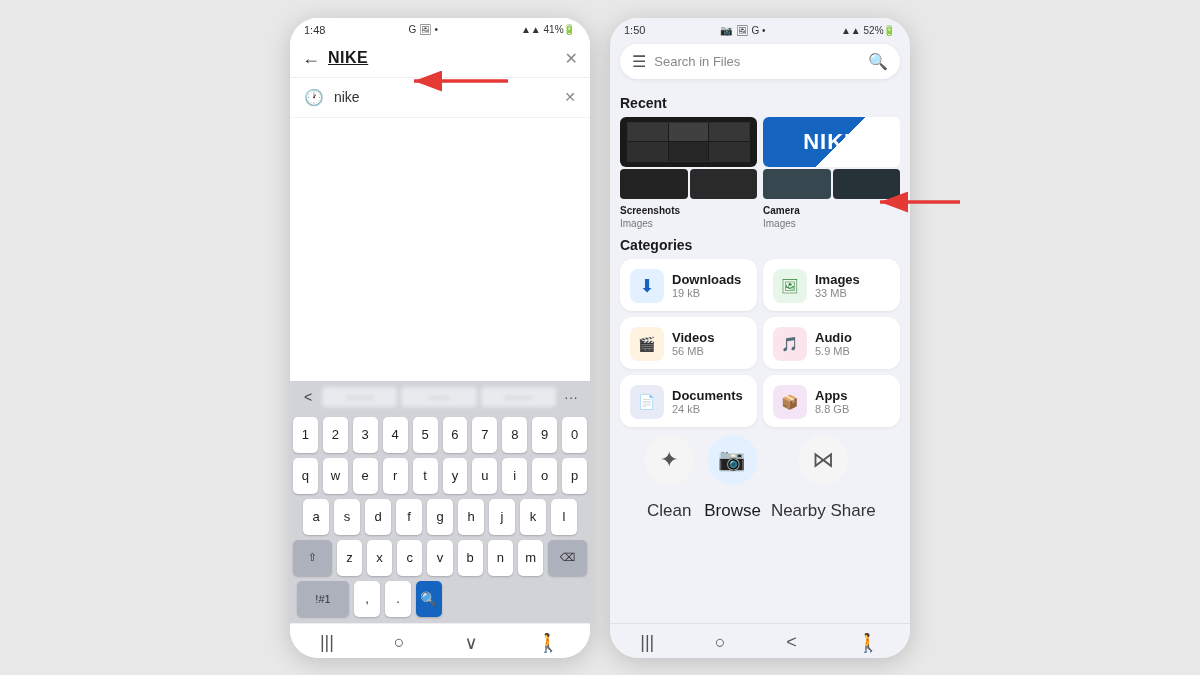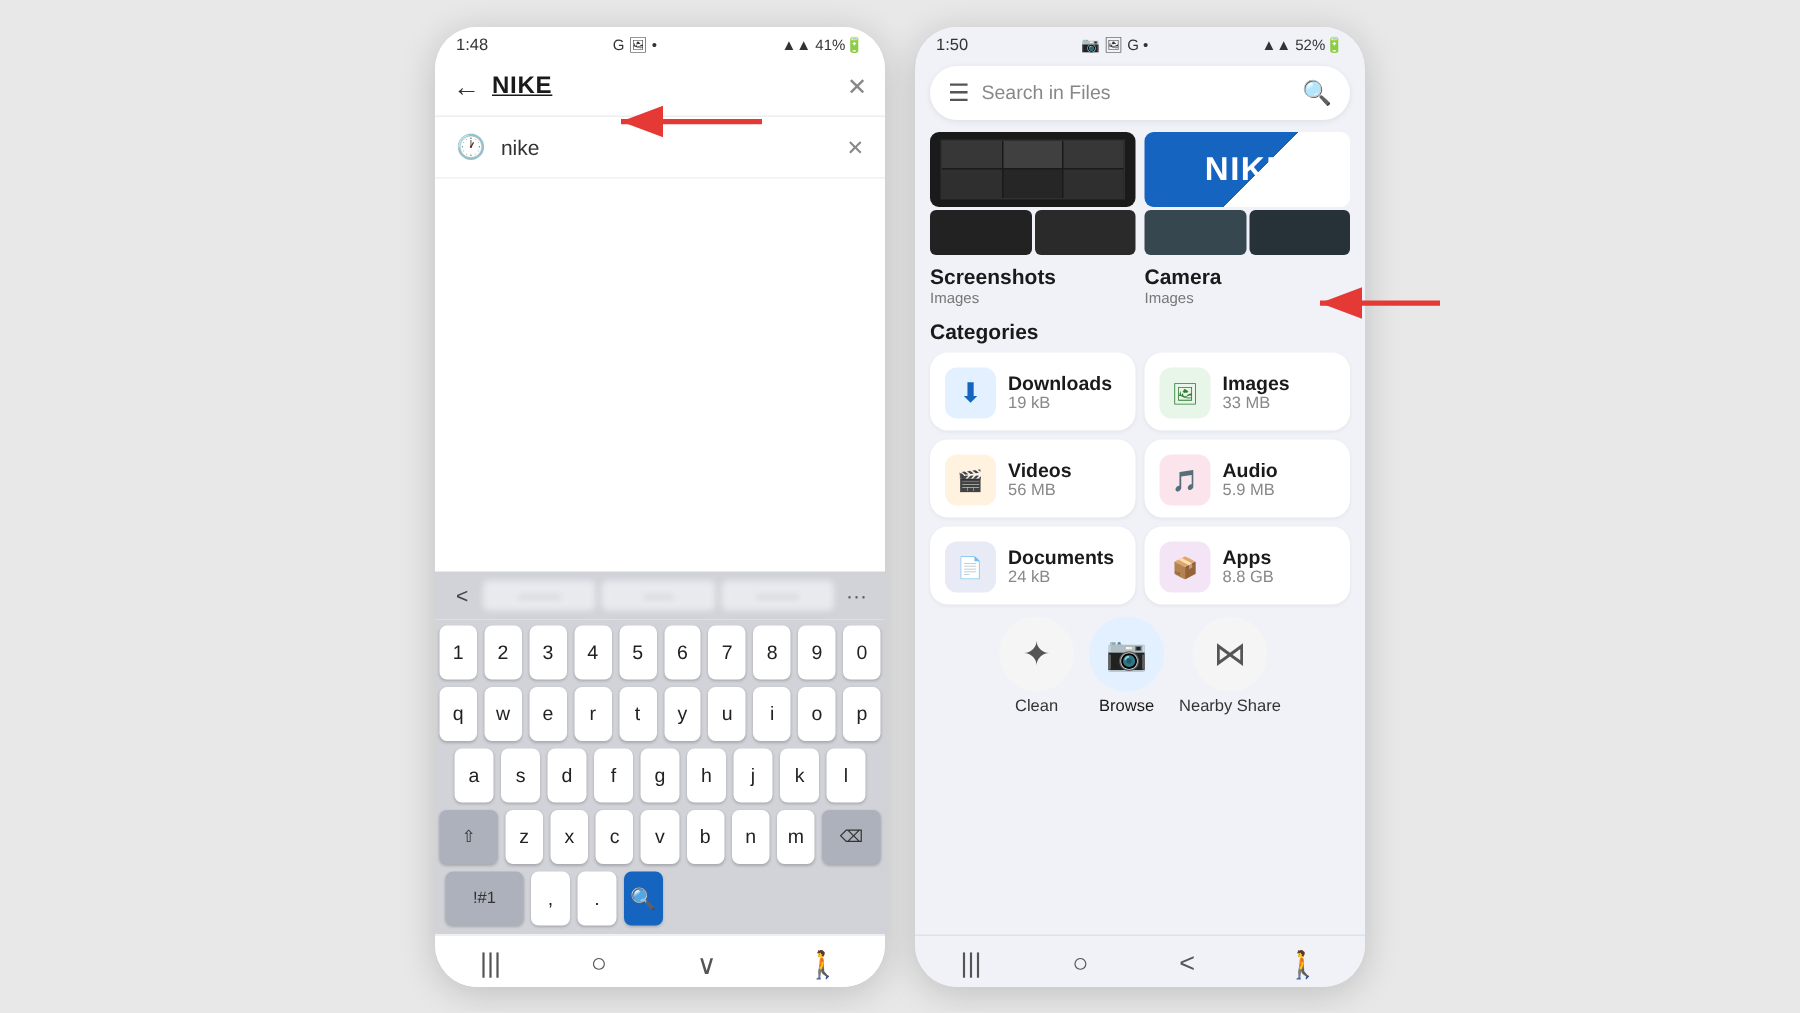--- a/index.html
+++ b/index.html
@@ -210,21 +210,21 @@
     .thumb-small {
       flex: 1;
       height: 30px;
       border-radius: 4px;
       background: #bbb;
     }
     .ss-bg2 { background: #1a1a1a; }
     .ss-bg3 { background: #222; }
     .ss-bg4 { background: #2a2a2a; }
 
-    .thumb-label { font-size: 14px; font-weight: 600; color: #1a1a1a; margin-top: 4px; }
+    .thumb-label { font-size: 10px; font-weight: 600; color: #1a1a1a; margin-top: 4px; }
     .thumb-sub { font-size: 10px; color: #777; }
 
     
     .categories-grid {
       display: grid;
       grid-template-columns: 1fr 1fr;
       gap: 6px;
       margin-bottom: 8px;
     }
     .cat-card {
@@ -280,21 +280,21 @@
       height: 50px;
       border-radius: 50%;
       display: flex;
       align-items: center;
       justify-content: center;
       font-size: 22px;
     }
     .coll-clean { background: #f5f5f5; color: #555; }
     .coll-browse { background: #e3f0ff; color: #1565c0; }
     .coll-nearby { background: #f5f5f5; color: #555; }
-    .coll-label { font-size: 11px; color: #333; font-weight: 500; }
+    .coll-label { font-size: 17px; color: #333; font-weight: 500; margin-top: 12px; }
     .coll-label.active { font-weight: 400; color: #1a1a1a; }
 
     .right-nav {
       display: flex;
       justify-content: space-around;
       align-items: center;
       padding: 8px 0 4px;
       background: #f0f2f8;
       border-top: 1px solid #dde1ec;
     }
@@ -436,20 +436,21 @@
     </div>
 
     <div class="right-search-bar">
       <span class="hamburger">☰</span>
       <span class="search-placeholder">Search in Files</span>
       <span class="search-icon-right">🔍</span>
     </div>
 
     <div class="files-content">
 
+      <div class="section-title">Recent</div>
 
       <div class="recent-thumbnails">
 
         <div class="thumb-group">
           <div class="thumb-big ss-bg2" style="display:flex;align-items:center;justify-content:center;">
             <div style="width:90%;height:80%;border:1px solid #444;display:grid;grid-template-columns:1fr 1fr 1fr;gap:1px;opacity:0.5;">
               <div style="background:#555;"></div>
                 <div style="background:#666;"></div>
                 <div style="background:#555;"></div>
               <div style="background:#444;"></div>

